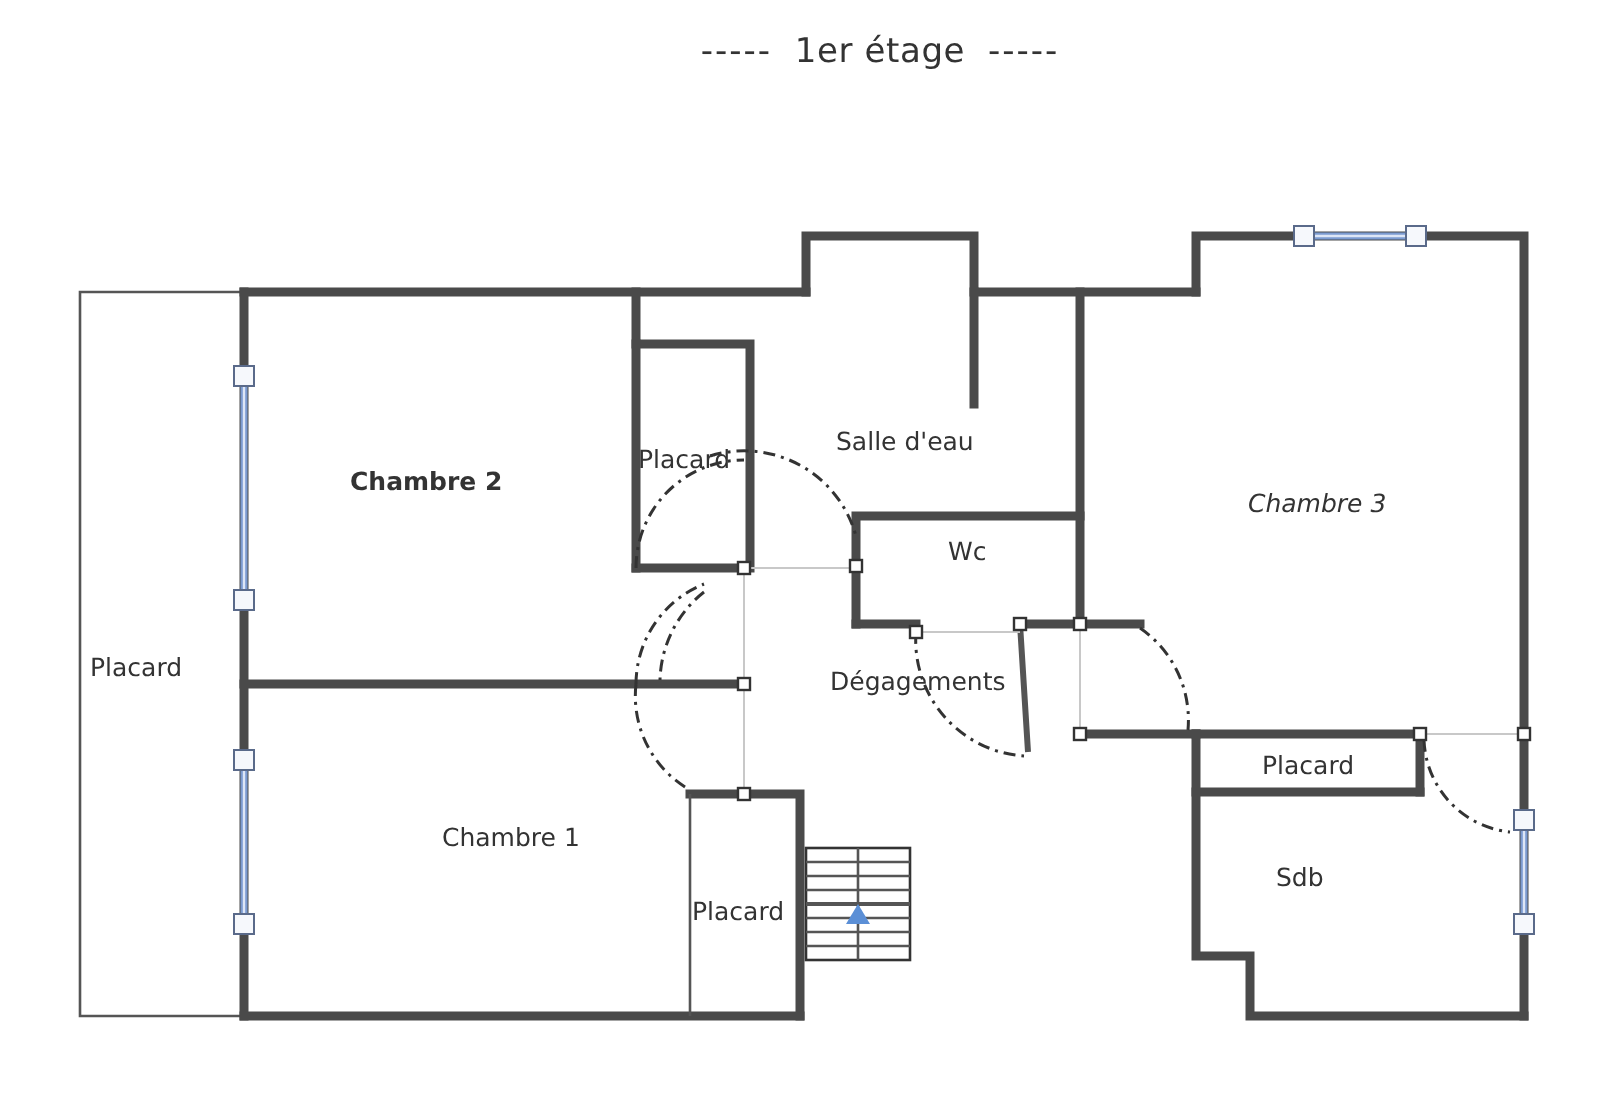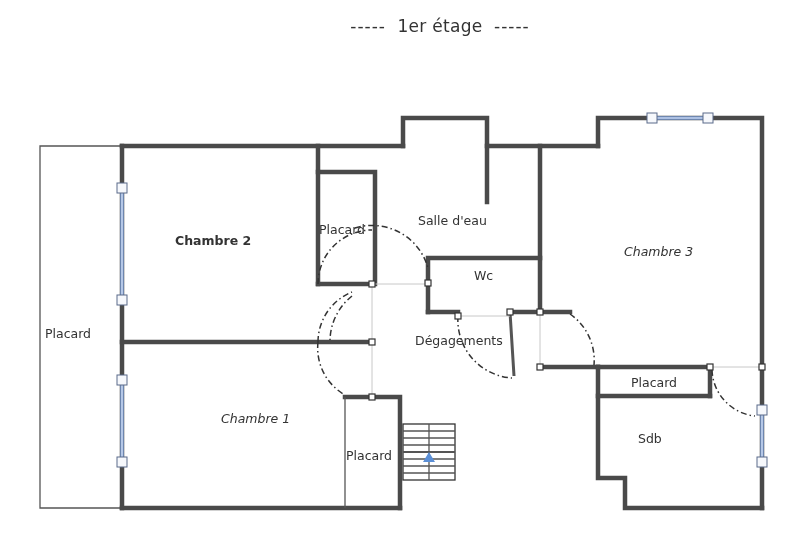--- a/index.html
+++ b/index.html
@@ -140,21 +140,21 @@
     <line class="thin" x1="403" y1="459" x2="455" y2="459"></line>
     <line class="thin" x1="403" y1="466" x2="455" y2="466"></line>
     <line class="thin" x1="403" y1="473" x2="455" y2="473"></line>
     <line class="thin" x1="429" y1="424" x2="429" y2="480"></line>
     <polygon points="429,452 423,462 435,462" fill="#5b8fd6"></polygon>
   </g>
 </svg>
 
 <div class="label" style="left:45px; top:326px;">Placard</div>
 <div class="label" style="left:175px; top:233px;font-weight:bold;">Chambre 2</div>
-<div class="label" style="left:221px; top:411px;font-style:italic;">Chambre 1</div>
+<div class="label" style="left:221px; top:411px;">Chambre 1</div>
 <div class="label" style="left:319px; top:222px;">Placard</div>
 <div class="label" style="left:346px; top:448px;">Placard</div>
 <div class="label" style="left:418px; top:213px;">Salle d'eau</div>
 <div class="label" style="left:474px; top:268px;">Wc</div>
 <div class="label" style="left:415px; top:333px;text-align:right;">Dégagements</div>
 <div class="label" style="left:624px; top:244px;font-style:italic;">Chambre 3</div>
 <div class="label" style="left:631px; top:375px;">Placard</div>
 <div class="label" style="left:638px; top:431px;">Sdb</div>
 
 </body></html>

